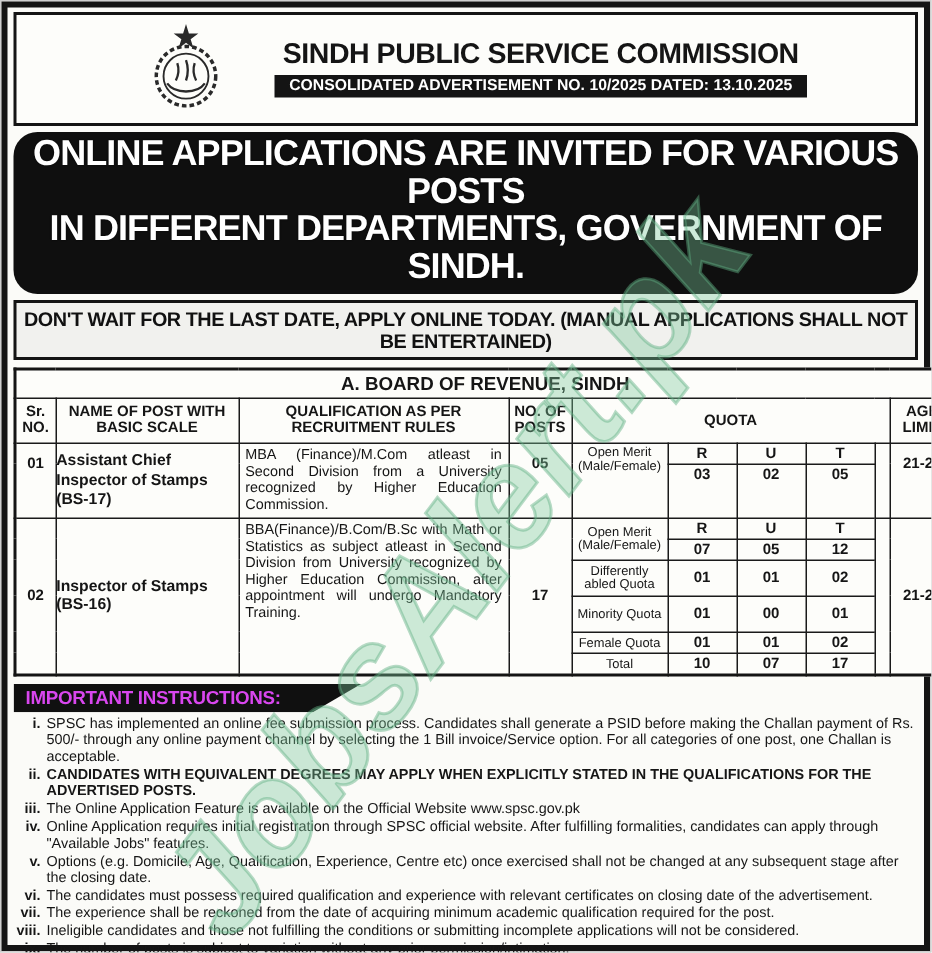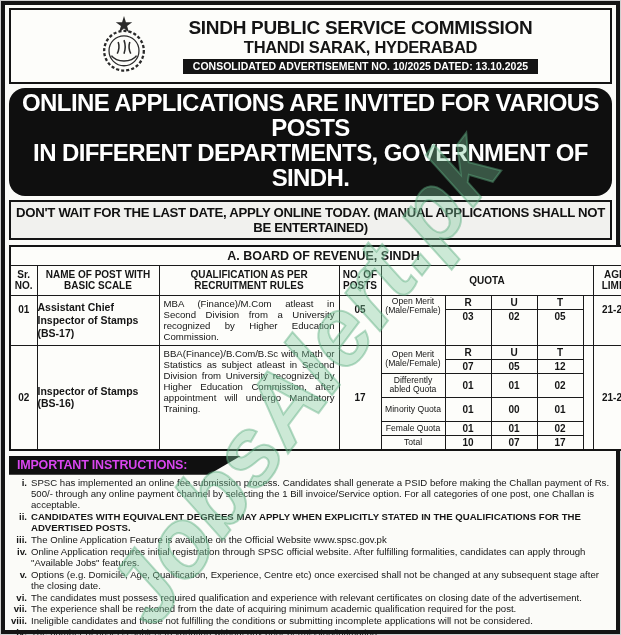--- a/index.html
+++ b/index.html
@@ -61,21 +61,20 @@
         <svg width="50" height="58" viewBox="0 0 50 60">
           <polygon points="25,1 27,7.5 33.5,7.5 28.2,11.5 30.2,18 25,14 19.8,18 21.8,11.5 16.5,7.5 23,7.5" fill="#2a2a2a"></polygon>
           <circle cx="25" cy="37" r="20.5" fill="none" stroke="#2a2a2a" stroke-width="2.4" stroke-dasharray="3.2 2.1"></circle>
           <circle cx="25" cy="37" r="15.5" fill="none" stroke="#2a2a2a" stroke-width="1.3"></circle>
           <path d="M12 42 a14.5 10 0 0 0 26 0" fill="none" stroke="#2a2a2a" stroke-width="1.6"></path>
           <path d="M19 28 q2 6 -1 12 M25 26 q2.5 7 0 14 M31 28 q-2 6 1 12" fill="none" stroke="#2a2a2a" stroke-width="1.6"></path>
         </svg>
       </div>
       <div class="header-text">
         <div class="org-name">SINDH PUBLIC SERVICE COMMISSION</div>
-        <div class="org-loc">THANDI SARAK, HYDERABAD</div>
         <div class="advert-chip">CONSOLIDATED ADVERTISEMENT NO. 10/2025 DATED: 13.10.2025</div>
       </div>
     </div>
 
     <div class="main-banner">
       <div>ONLINE APPLICATIONS ARE INVITED FOR VARIOUS POSTS</div>
       <div>IN DIFFERENT DEPARTMENTS, GOVERNMENT OF SINDH.</div>
     </div>
 
     <div class="notice-strip">DON'T WAIT FOR THE LAST DATE, APPLY ONLINE TODAY. (MANUAL APPLICATIONS SHALL NOT BE ENTERTAINED)</div>

